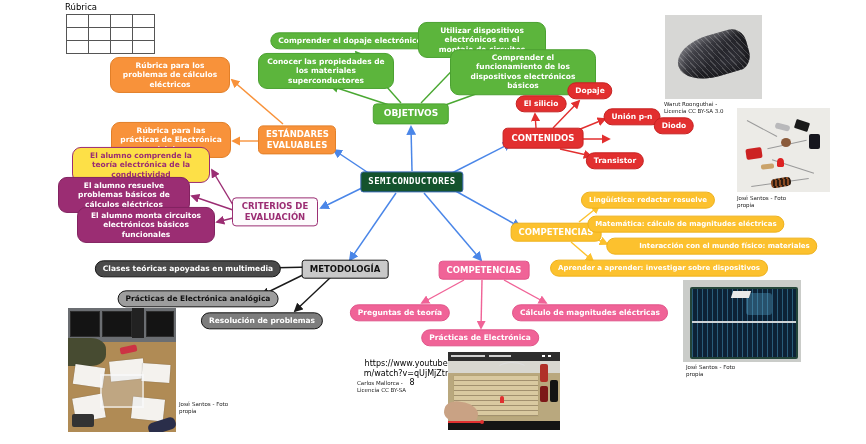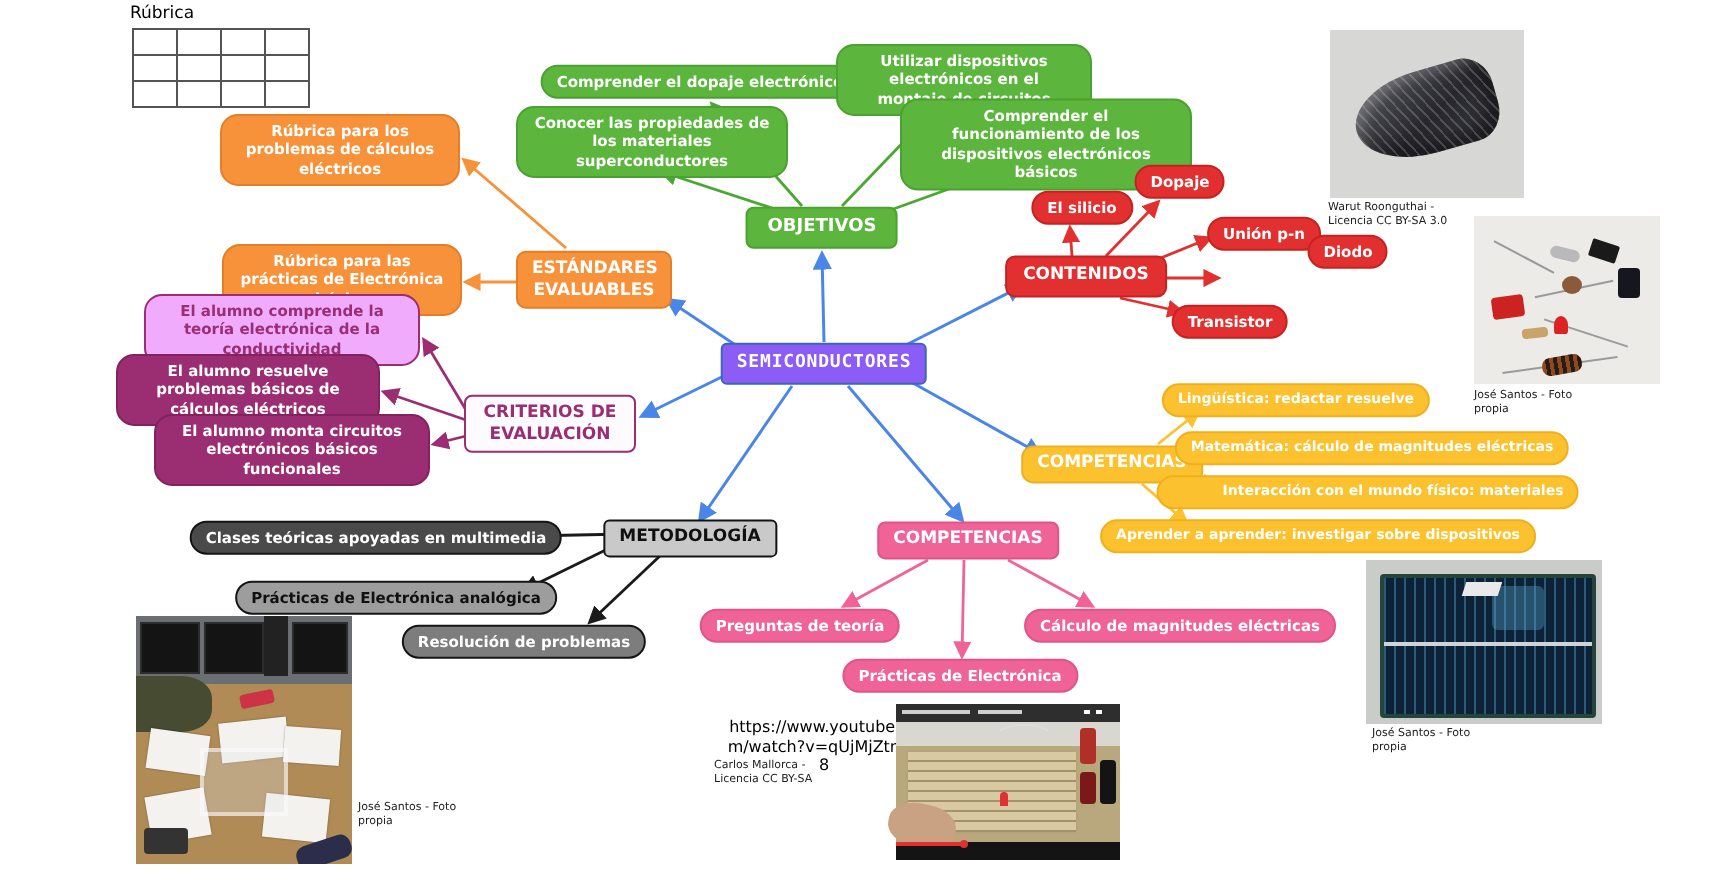--- a/index.html
+++ b/index.html
@@ -9,32 +9,32 @@
 
   .node{position:absolute;transform:translate(-50%,-50%);text-align:center;font-weight:bold;
         padding:3px 7px;box-sizing:border-box;line-height:1.25;z-index:3;}
   .nw{white-space:nowrap;}
   .green{background:#5cb53c;color:#fff;border:1px solid #4ba131;border-radius:9px;font-size:7.5px;}
   .green.head{border-radius:4px;font-size:9px;padding:4px 10px;}
   .red{background:#e22f2f;color:#fff;border:1px solid #c62222;border-radius:9px;font-size:7.5px;}
   .red.head{border-radius:5px;font-size:8.5px;padding:4px 8px;}
   .orange{background:#f8923a;color:#fff;border:1px solid #e27f28;border-radius:9px;font-size:7.5px;}
   .orange.head{border-radius:5px;font-size:8.5px;}
-  .purple-outline{background:#f0abfc;color:#9b2d73;border:1.5px solid #9b2d73;border-radius:9px;font-size:7.5px;}
+  .purple-outline{background:#fde047;color:#9b2d73;border:1.5px solid #9b2d73;border-radius:9px;font-size:7.5px;}
   .purple{background:#9b2d73;color:#fff;border:1.5px solid #822360;border-radius:9px;font-size:7.5px;}
   .purple-head{background:#fdfbfd;color:#9b2d73;border:1.5px solid #9b2d73;border-radius:4px;font-size:8.5px;}
   .yellow{background:#fcc12e;color:#fff;border:1px solid #eeb11c;border-radius:9px;font-size:7px;}
   .yellow.head{border-radius:6px;font-size:8.5px;}
   .pink{background:#f06397;color:#fff;border:1px solid #e05489;border-radius:9px;font-size:7.5px;}
   .pink.head{border-radius:4px;font-size:8.5px;}
   .gray-dark{background:#4a4a4a;color:#fff;border:1.5px solid #141414;border-radius:9px;font-size:7.5px;}
   .gray-mid{background:#9d9d9d;color:#101010;border:1.5px solid #141414;border-radius:9px;font-size:7.5px;}
   .gray{background:#7d7d7d;color:#fff;border:1.5px solid #141414;border-radius:9px;font-size:7.5px;}
   .gray-head{background:#c9c9c9;color:#101010;border:1.5px solid #141414;border-radius:3px;font-size:8.5px;}
-  .center-node{background:#8b5cf6;color:#fff;border:1.5px solid #3a68b5;border-radius:3px;
+  .center-node{background:#14532d;color:#fff;border:1.5px solid #3a68b5;border-radius:3px;
                font-family:"DejaVu Sans Mono",monospace;font-size:9px;letter-spacing:.4px;padding:4px 7px;}
 
   .caption{position:absolute;font-size:5.5px;line-height:1.3;color:#222;z-index:2;}
   .rubric-title{position:absolute;left:65px;top:2px;font-size:8.5px;color:#000;z-index:2;}
   table.rubric{position:absolute;left:66px;top:14px;border-collapse:collapse;z-index:2;}
   table.rubric td{width:21px;height:12px;border:1px solid #555;padding:0;}
   table.rubric{border:1px solid #333;}
 
   .photo{position:absolute;overflow:hidden;z-index:2;}
   .ph-sil{left:665px;top:15px;width:97px;height:84px;background:#d7d7d5;}
@@ -205,21 +205,21 @@
   <div class="node orange" style="left:171px;top:140px;width:120px;">Rúbrica para las prácticas de Electrónica básica</div>
 
   <div class="node purple-head" style="left:275px;top:212px;width:86px;">CRITERIOS DE EVALUACIÓN</div>
   <div class="node purple-outline" style="left:141px;top:165px;width:138px;">El alumno comprende la teoría electrónica de la conductividad</div>
   <div class="node purple" style="left:124px;top:195px;width:132px;">El alumno resuelve problemas básicos de cálculos eléctricos</div>
   <div class="node purple" style="left:146px;top:225px;width:138px;">El alumno monta circuitos electrónicos básicos funcionales</div>
 
   <div class="node yellow head nw" style="left:556px;top:232px;">COMPETENCIAS</div>
   <div class="node yellow nw" style="left:648px;top:200px;">Lingüística: redactar resuelve</div>
   <div class="node yellow nw" style="left:686px;top:224px;">Matemática: cálculo de magnitudes eléctricas</div>
-  <div class="node yellow nw" style="left:684px;top:246px;padding-left:32px;">Interacción con el mundo físico: materiales</div>
+  <div class="node yellow nw" style="left:712px;top:246px;padding-left:32px;">Interacción con el mundo físico: materiales</div>
   <div class="node yellow nw" style="left:659px;top:268px;">Aprender a aprender: investigar sobre dispositivos</div>
 
   <div class="node gray-head nw" style="left:345px;top:269px;">METODOLOGÍA</div>
   <div class="node gray-dark nw" style="left:188px;top:269px;">Clases teóricas apoyadas en multimedia</div>
   <div class="node gray-mid nw" style="left:198px;top:299px;">Prácticas de Electrónica analógica</div>
   <div class="node gray nw" style="left:262px;top:321px;">Resolución de problemas</div>
 
   <div class="node pink head nw" style="left:484px;top:270px;">COMPETENCIAS</div>
   <div class="node pink nw" style="left:400px;top:313px;">Preguntas de teoría</div>
   <div class="node pink nw" style="left:480px;top:338px;">Prácticas de Electrónica</div>

